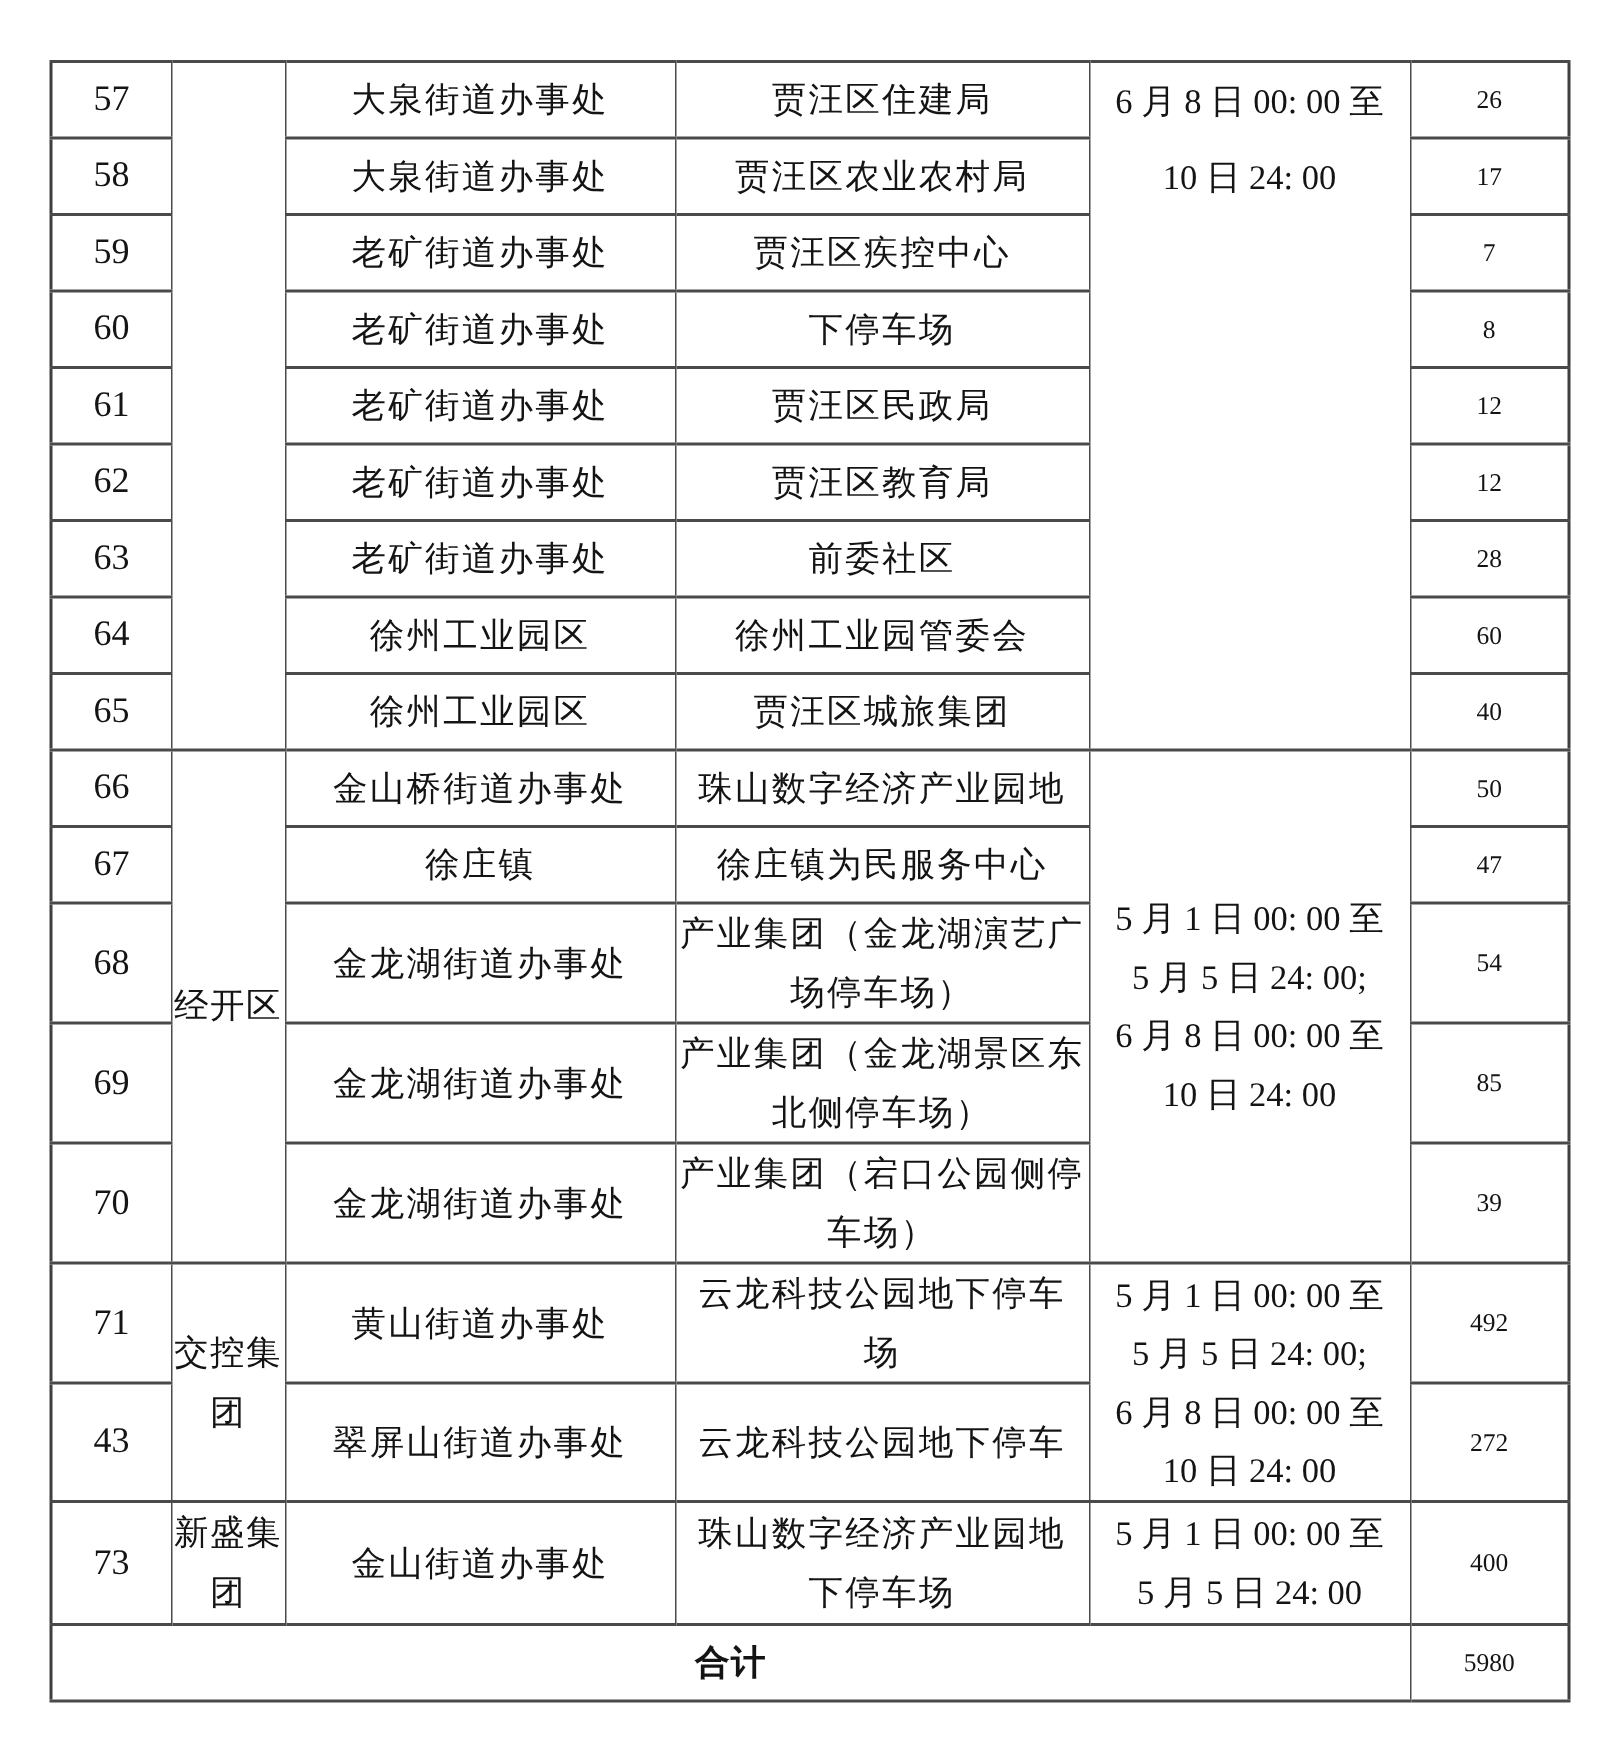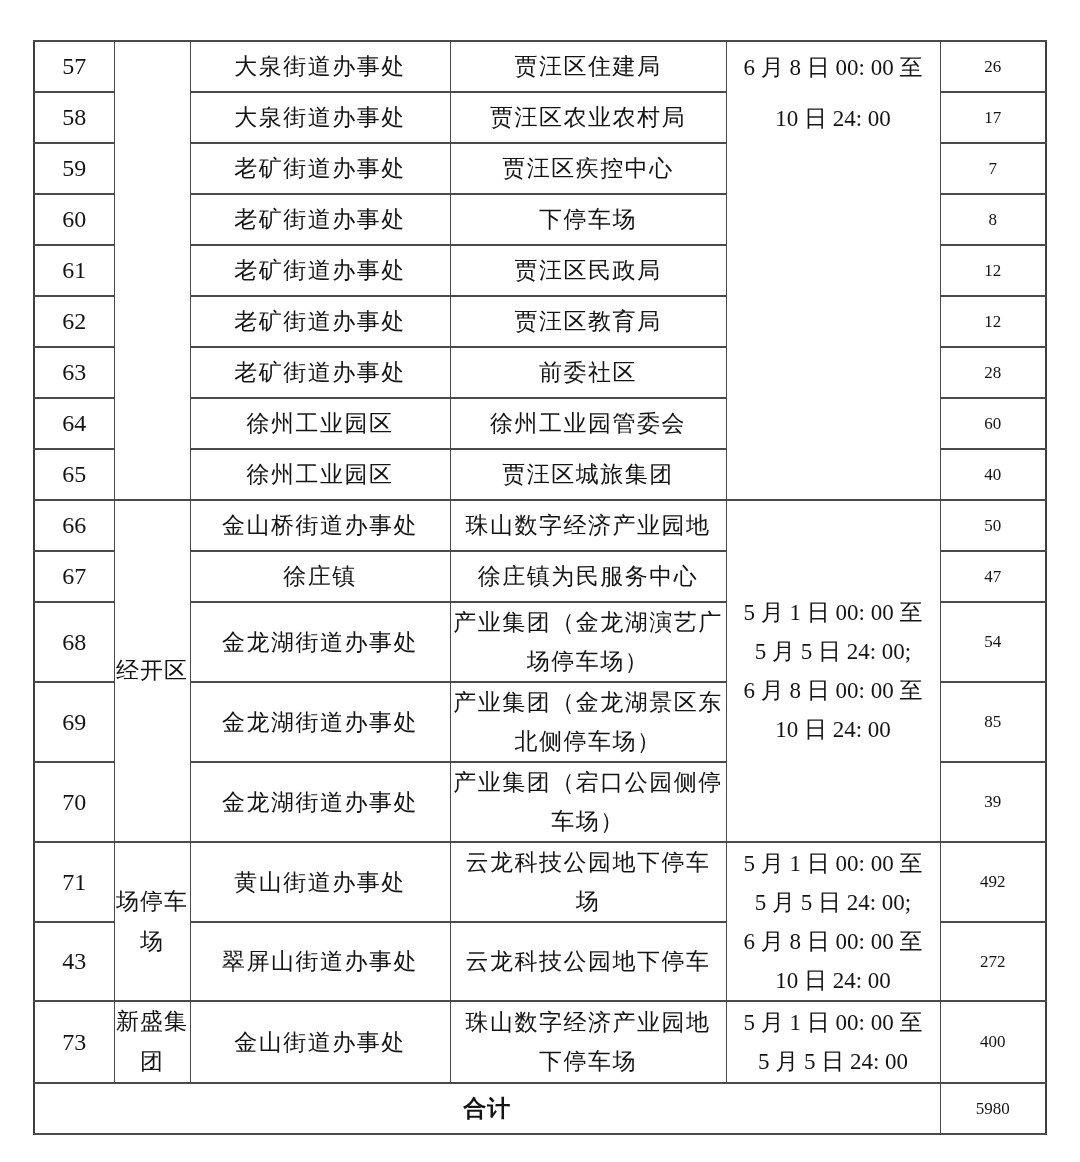--- a/index.html
+++ b/index.html
@@ -175,21 +175,21 @@
       </tr>
       <tr class="h-m">
         <td class="c-no">70</td>
         <td class="c-street">金龙湖街道办事处</td>
         <td class="c-site">产业集团（宕口公园侧停
 车场）</td>
         <td class="c-count">39</td>
       </tr>
       <tr class="h-m">
         <td class="c-no">71</td>
-        <td class="c-group" rowspan="2">场停车场</td>
+        <td class="c-group" rowspan="2">交控集团</td>
         <td class="c-street">黄山街道办事处</td>
         <td class="c-site">云龙科技公园地下停车
 场</td>
         <td class="c-time" rowspan="2">5 月 1 日 00: 00 至
 5 月 5 日 24: 00;
 6 月 8 日 00: 00 至
 10 日 24: 00</td>
         <td class="c-count">492</td>
       </tr>
       <tr class="h-m">

